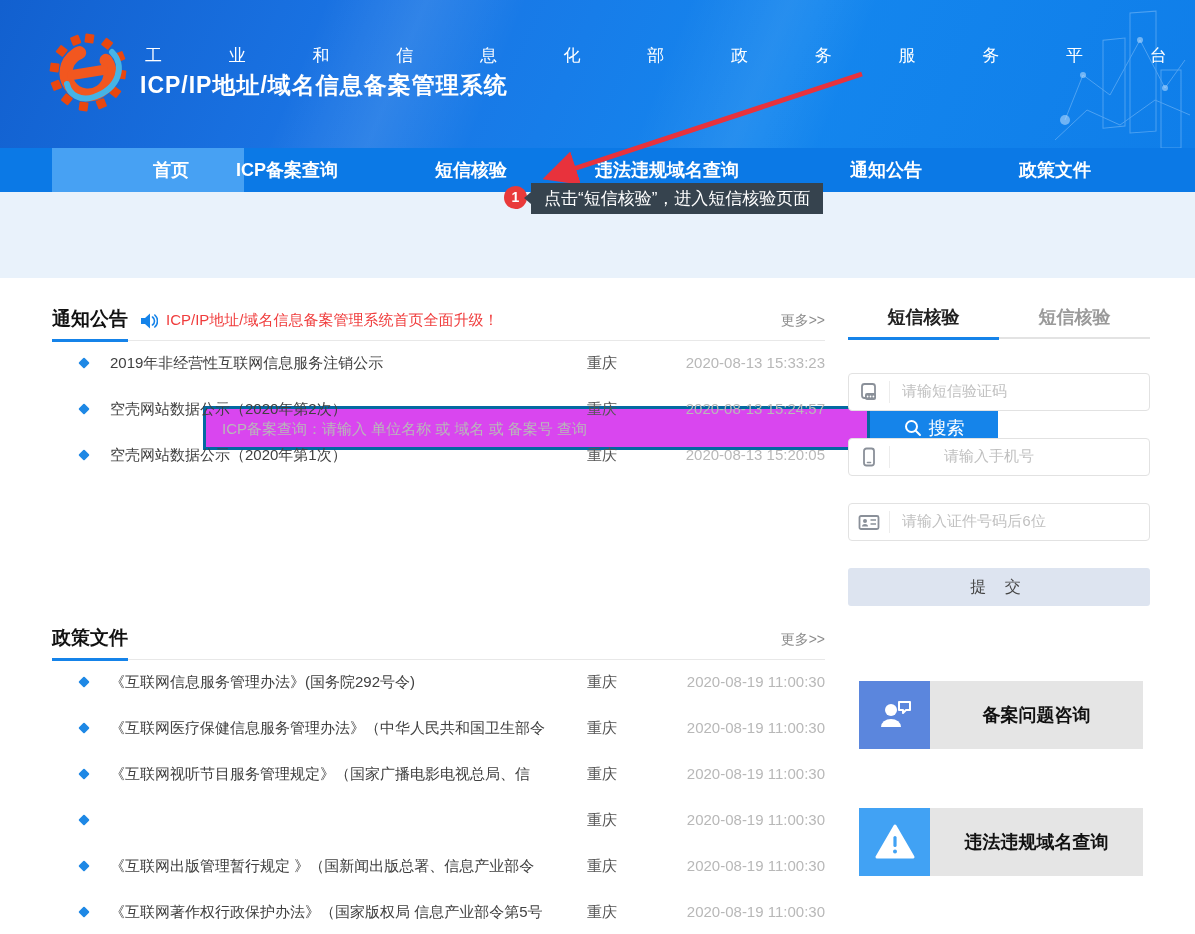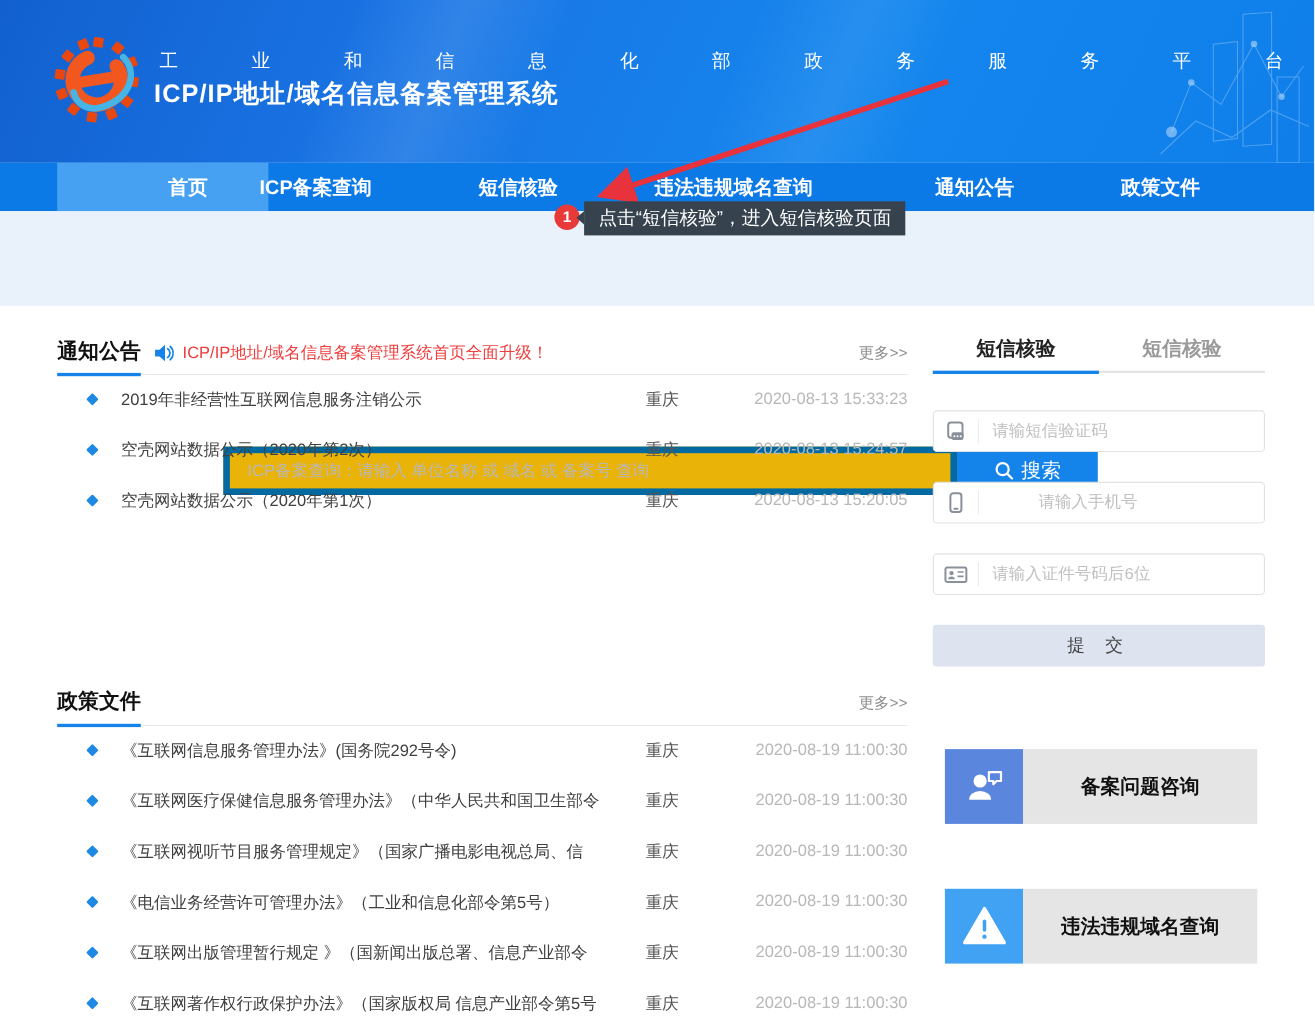--- a/index.html
+++ b/index.html
@@ -20,21 +20,21 @@
 
   
   .nav{position:absolute;left:0;top:148px;width:1195px;height:44px;background:#0b79e6;}
   .nav-item{position:absolute;top:0;height:44px;line-height:44px;text-align:center;
     color:#fff;font-size:18px;font-weight:bold;cursor:pointer;white-space:nowrap;}
   .nav-item.active{background:#47a1f3;}
 
   
   .search-band{position:absolute;left:0;top:192px;width:1195px;height:86px;background:#e9f2fb;}
   .search-input{position:absolute;left:203px;top:214px;width:667px;height:44px;
-    box-sizing:border-box;background:#eab308;border:6px solid #0369a1;padding:0 16px;
+    box-sizing:border-box;background:#d946ef;border:3px solid #0369a1;padding:0 16px;
     font-size:15px;color:#333;outline:none;font-family:inherit;}
   .search-input::placeholder{color:#b8b8b8;}
   .search-btn{position:absolute;left:870px;top:214px;width:128px;height:44px;border:none;
     background:#1584ea;color:#fff;font-size:18px;border-radius:4px;cursor:pointer;
     display:flex;align-items:center;justify-content:center;gap:7px;font-family:inherit;}
 
   
   .arrow-overlay{position:absolute;left:0;top:0;width:1195px;height:230px;pointer-events:none;z-index:6;}
   .step-badge{position:absolute;left:504px;top:186px;width:23px;height:23px;border-radius:50%;
     background:#e93a3a;color:#fff;font-size:14px;font-weight:bold;line-height:23px;
@@ -214,21 +214,20 @@
         <span class="row-date">2020-08-19 11:00:30</span>
       </div>
       <div class="row">
         <span class="diamond"></span>
         <span class="row-title">《互联网视听节目服务管理规定》（国家广播电影电视总局、信</span>
         <span class="row-region">重庆</span>
         <span class="row-date">2020-08-19 11:00:30</span>
       </div>
       <div class="row">
         <span class="diamond"></span>
-        <span class="row-title">《电信业务经营许可管理办法》（工业和信息化部令第5号）</span>
         <span class="row-region">重庆</span>
         <span class="row-date">2020-08-19 11:00:30</span>
       </div>
       <div class="row">
         <span class="diamond"></span>
         <span class="row-title">《互联网出版管理暂行规定 》（国新闻出版总署、信息产业部令</span>
         <span class="row-region">重庆</span>
         <span class="row-date">2020-08-19 11:00:30</span>
       </div>
       <div class="row">

